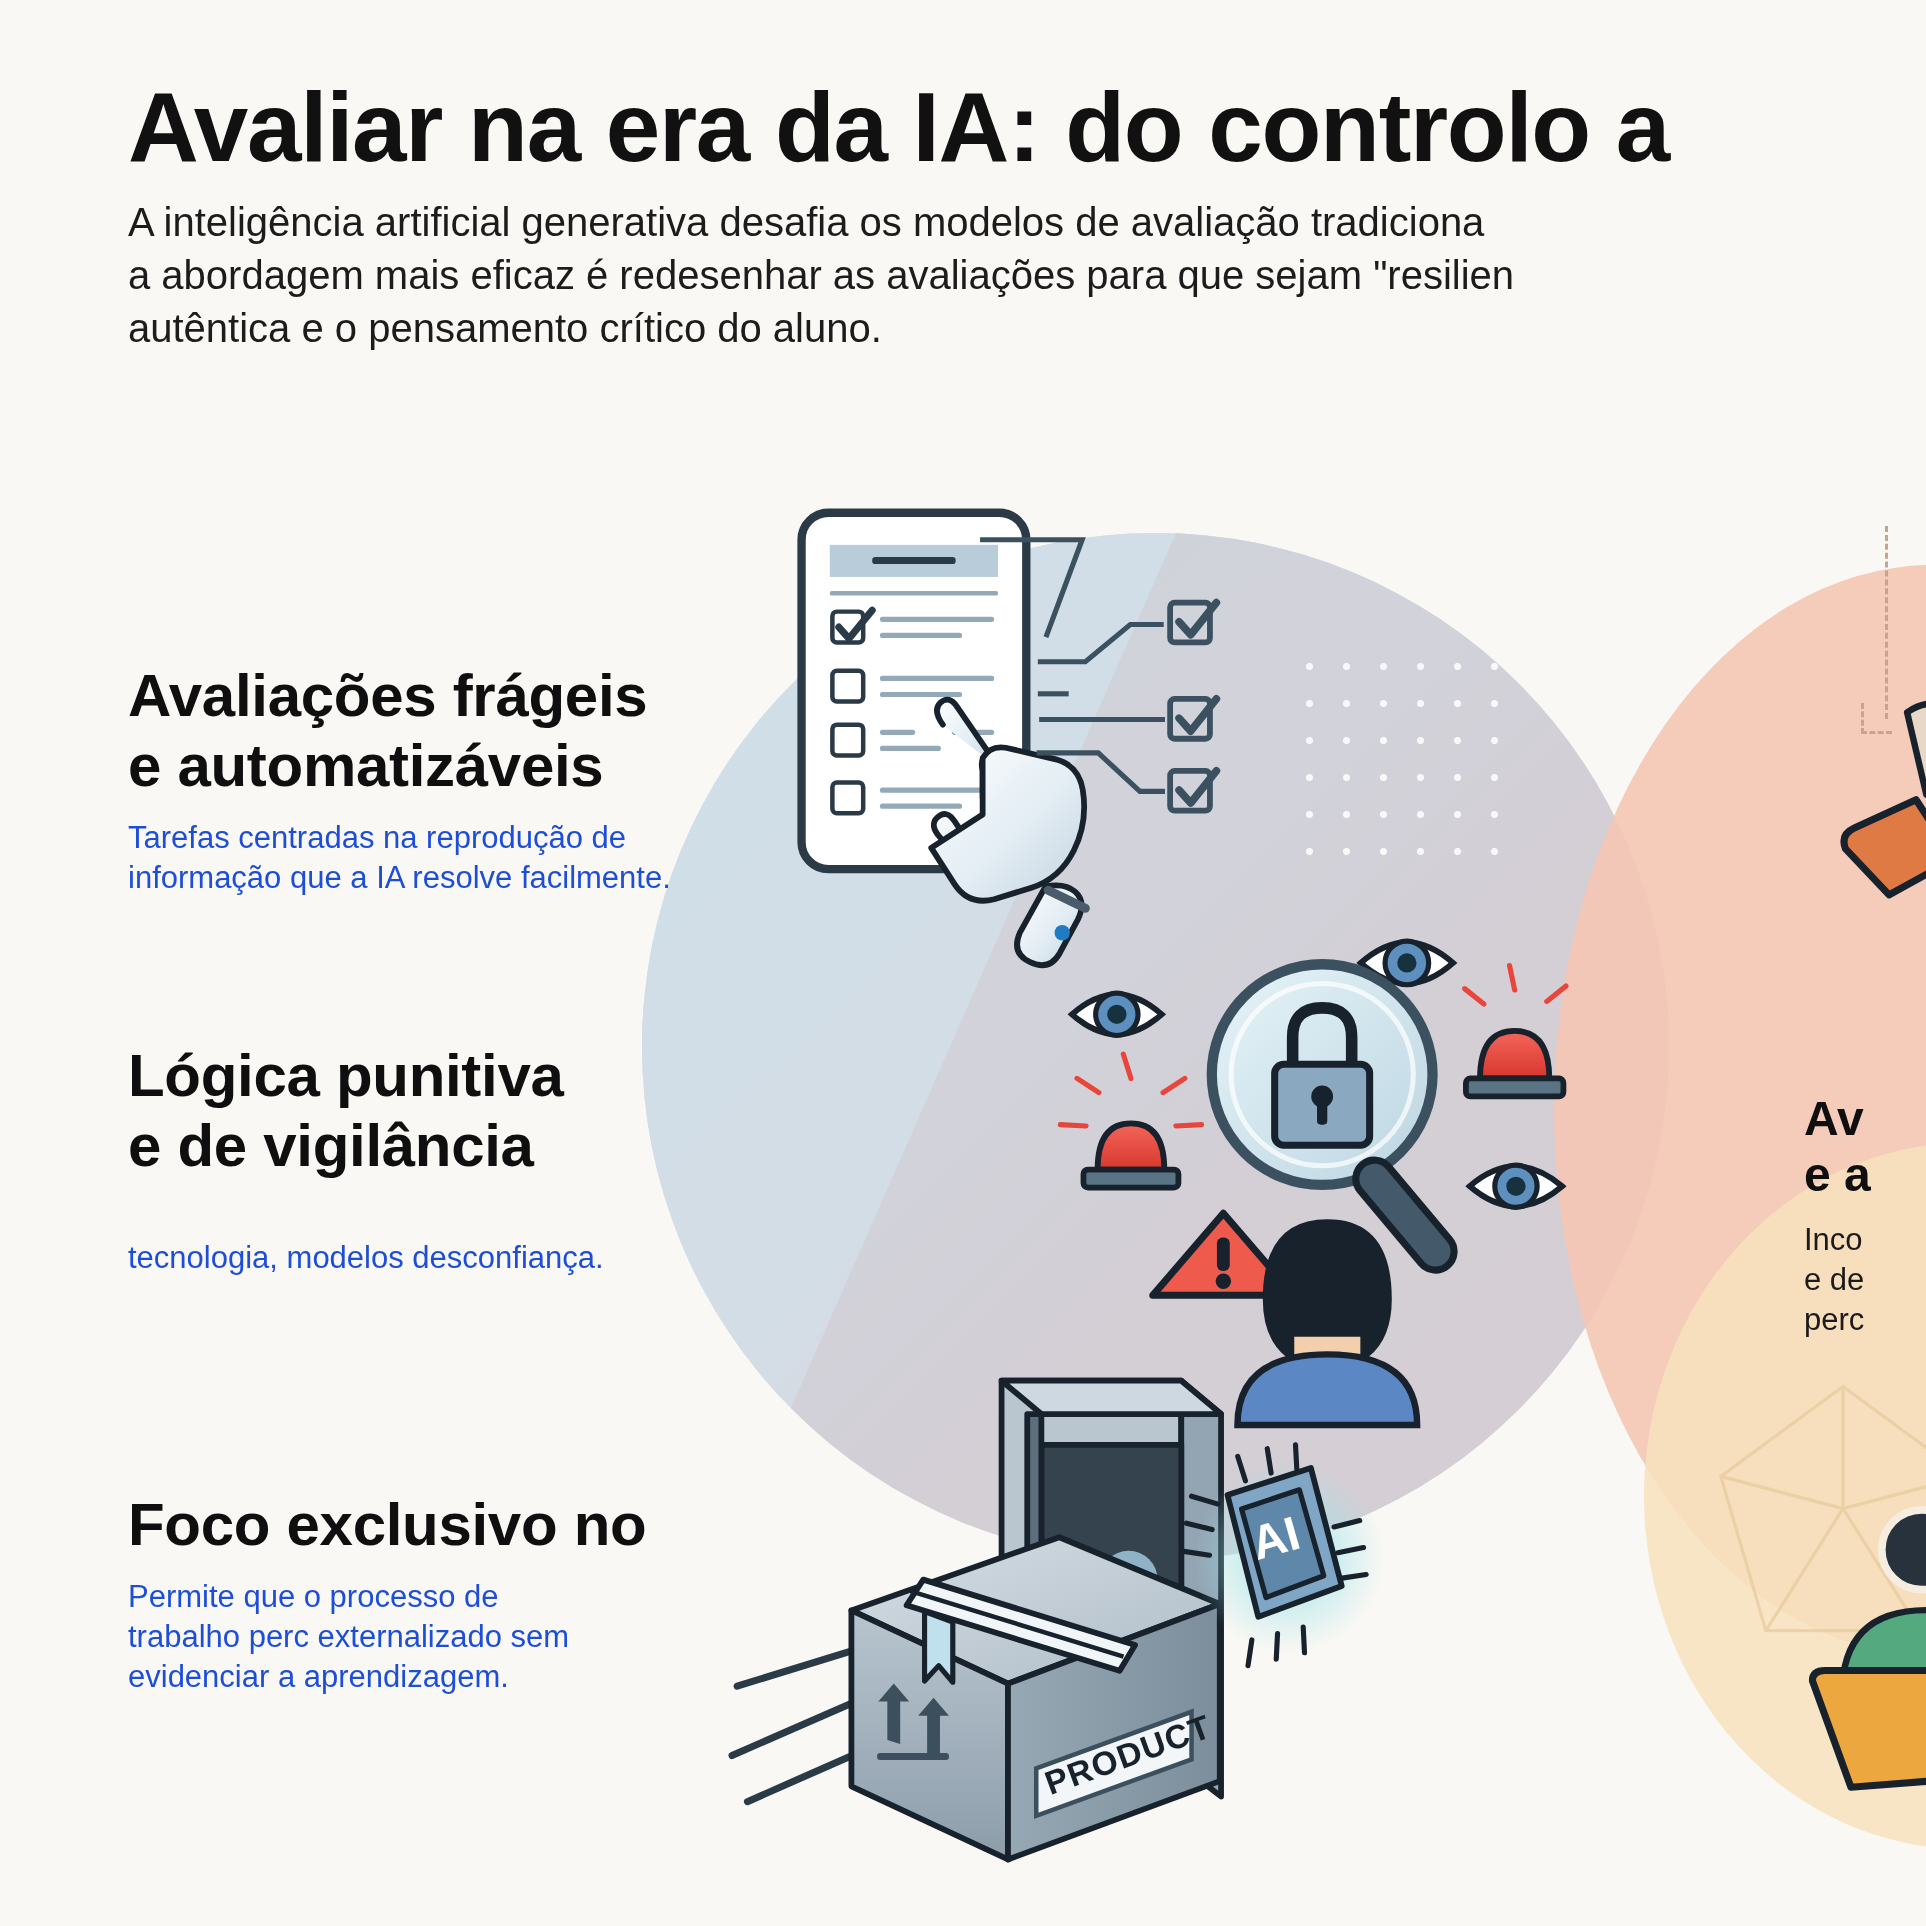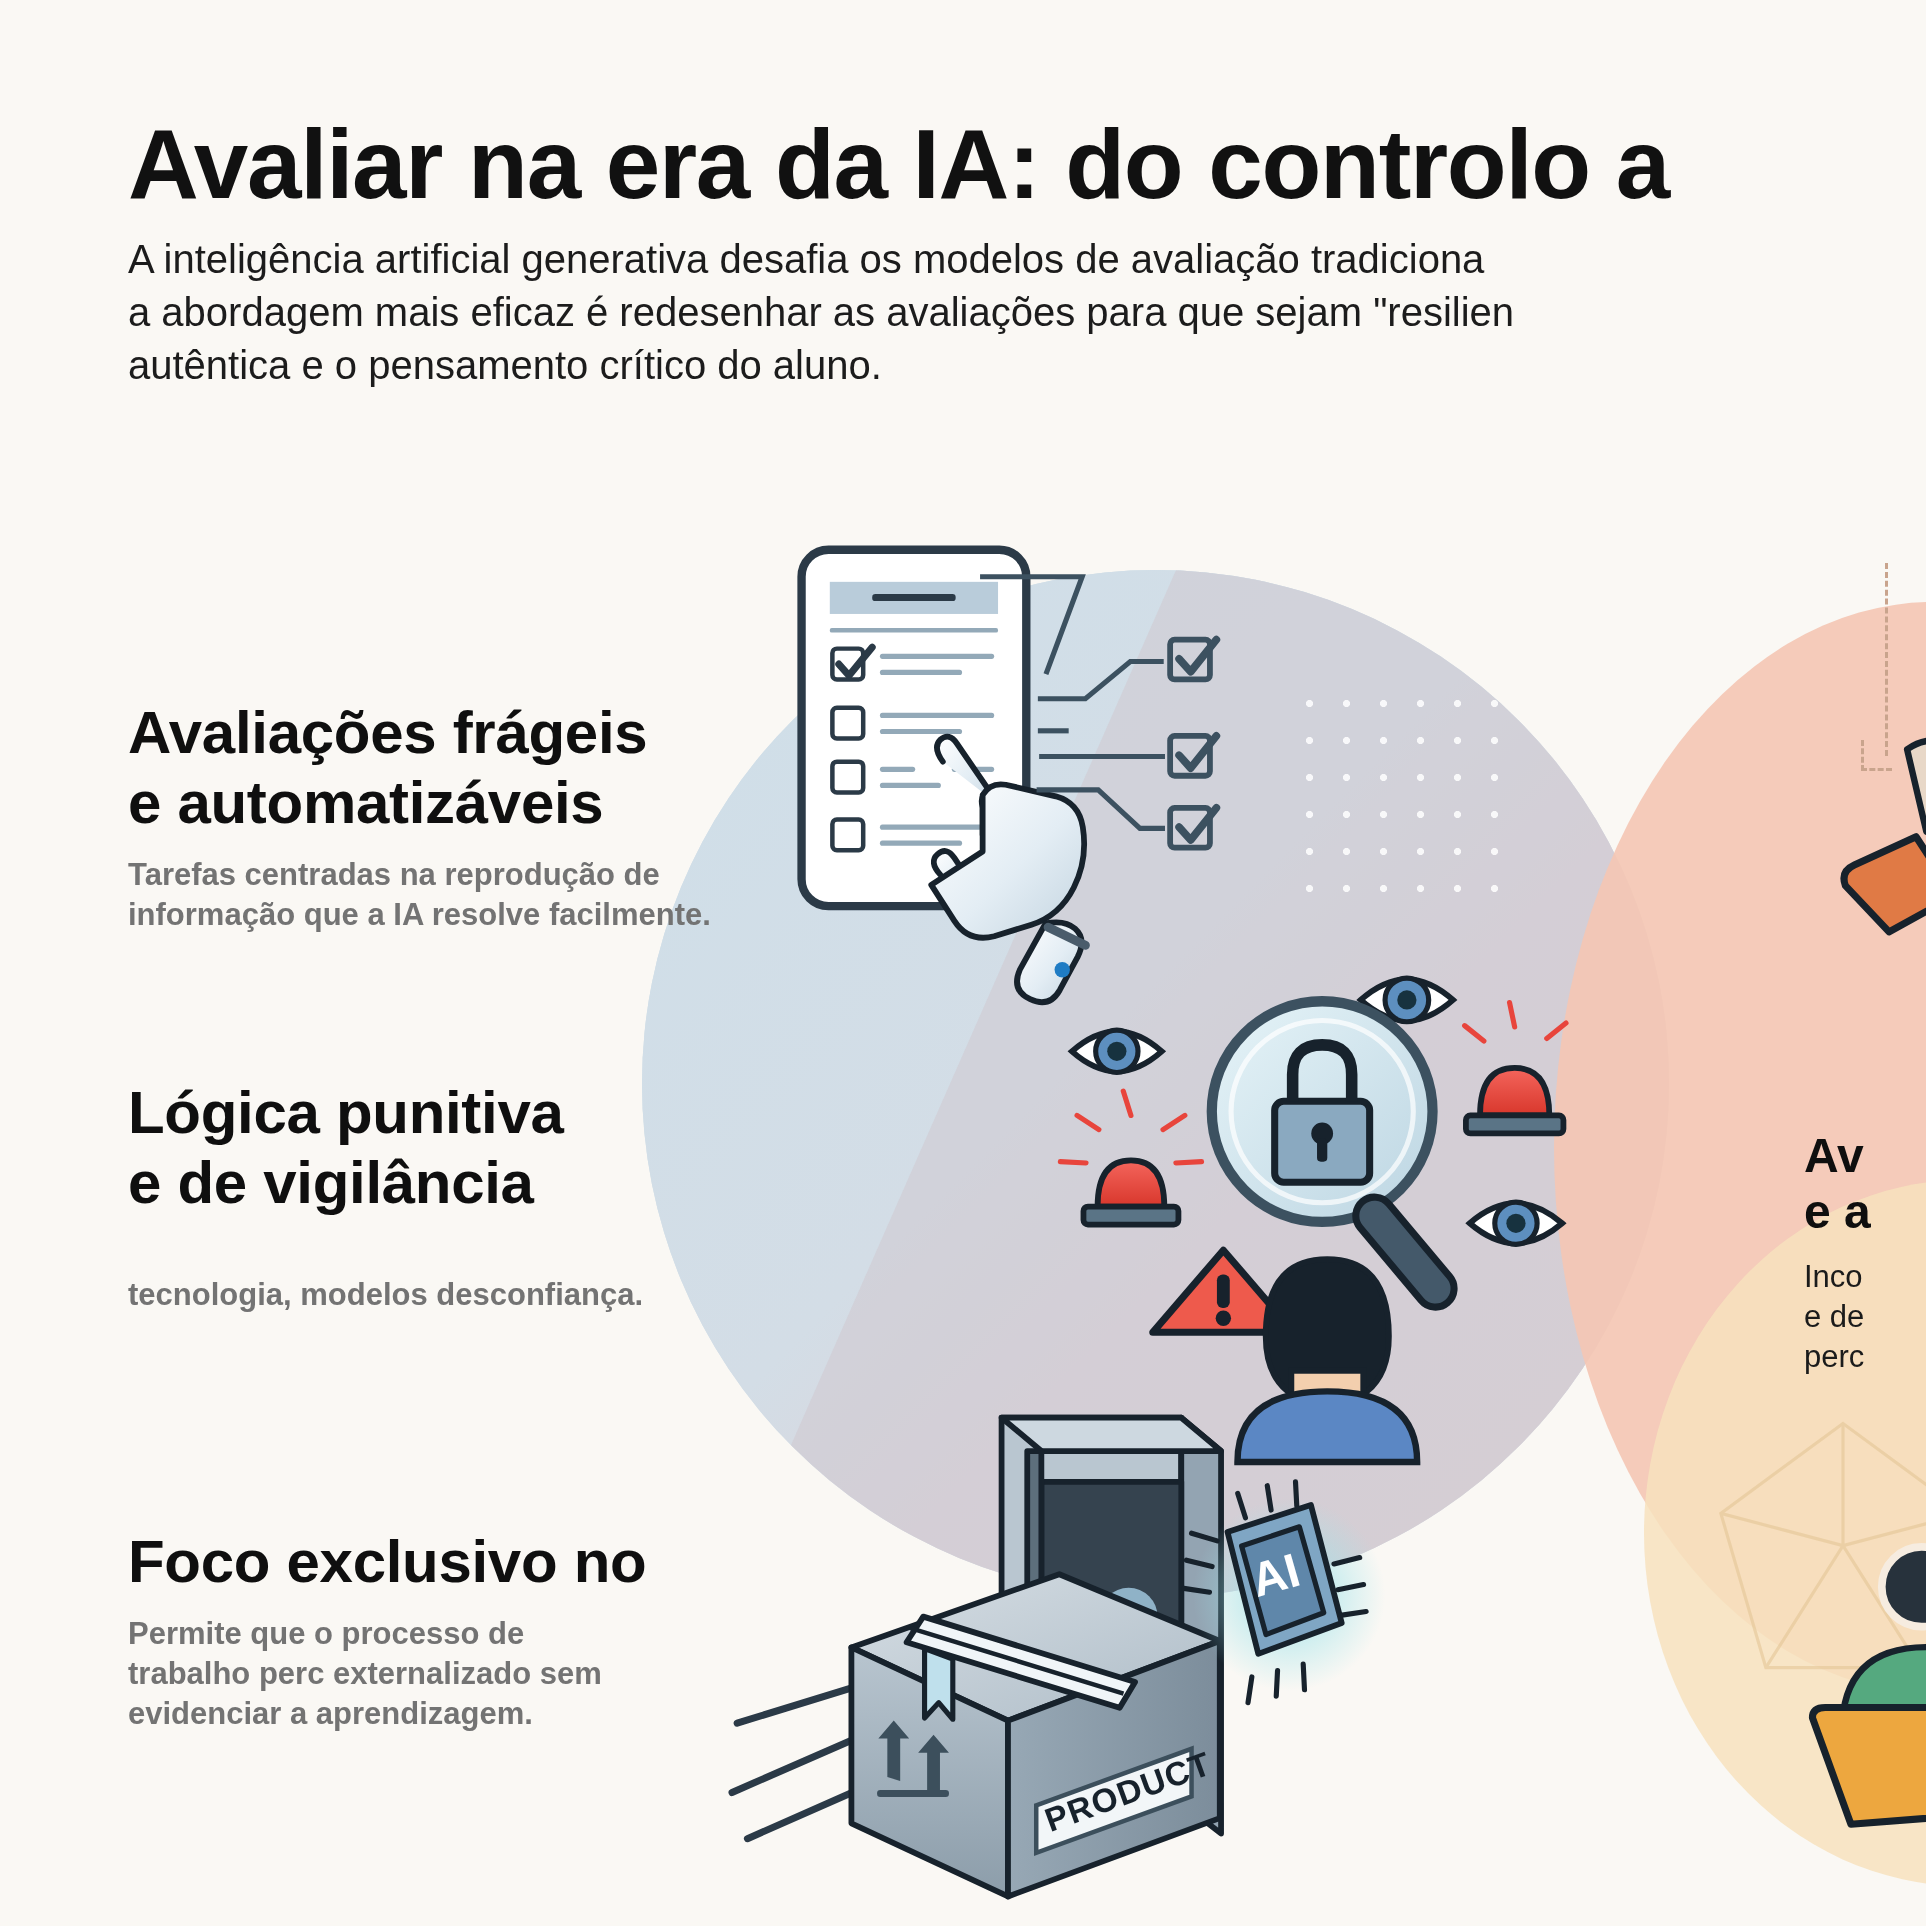--- a/index.html
+++ b/index.html
@@ -4,21 +4,21 @@
 <title>Avaliar na era da IA</title>
 <style>
   html,body{margin:0;padding:0;}
   body{
     width:1926px;height:1926px;
     background:#faf8f4;
     font-family:"Liberation Sans","DejaVu Sans",sans-serif;
     overflow:hidden;
     position:relative;
   }
-  #poster{position:absolute;inset:0;overflow:hidden;background:#faf8f4;margin-top:37px;}
+  #poster{position:absolute;inset:0;overflow:hidden;background:#faf8f4;}
 
   
   .bg-layer{position:absolute;inset:0;overflow:hidden;pointer-events:none;}
 
   .circle-blue{
     position:absolute;left:642px;top:533px;width:1027px;height:1027px;
     border-radius:50%;
     background:#c8d9e4;
     opacity:.85;
   }
@@ -84,21 +84,21 @@
   
   .block{position:absolute;left:128px;width:661px;}
   .block-1{top:661px;}
   .block-2{top:1041px;}
   .block-3{top:1490px;}
   .block h2{
     margin:0;font-size:60px;font-weight:700;color:#0f0f0f;
     line-height:1.17;letter-spacing:-0.3px;
   }
   .block p{
-    margin:16.7px 0 0 0;font-size:31px;font-weight:700;color:#737373;
+    margin:16.7px 0 0 0;font-size:31px;font-weight:400;color:#1d4ed8;
     line-height:1.29;
   }
 
   
   .block-right{position:absolute;left:1804px;top:1091px;width:385px;}
   .block-right h2{
     margin:0;font-size:48px;font-weight:700;color:#0f0f0f;
     line-height:1.17;white-space:nowrap;
   }
   .block-right p{

